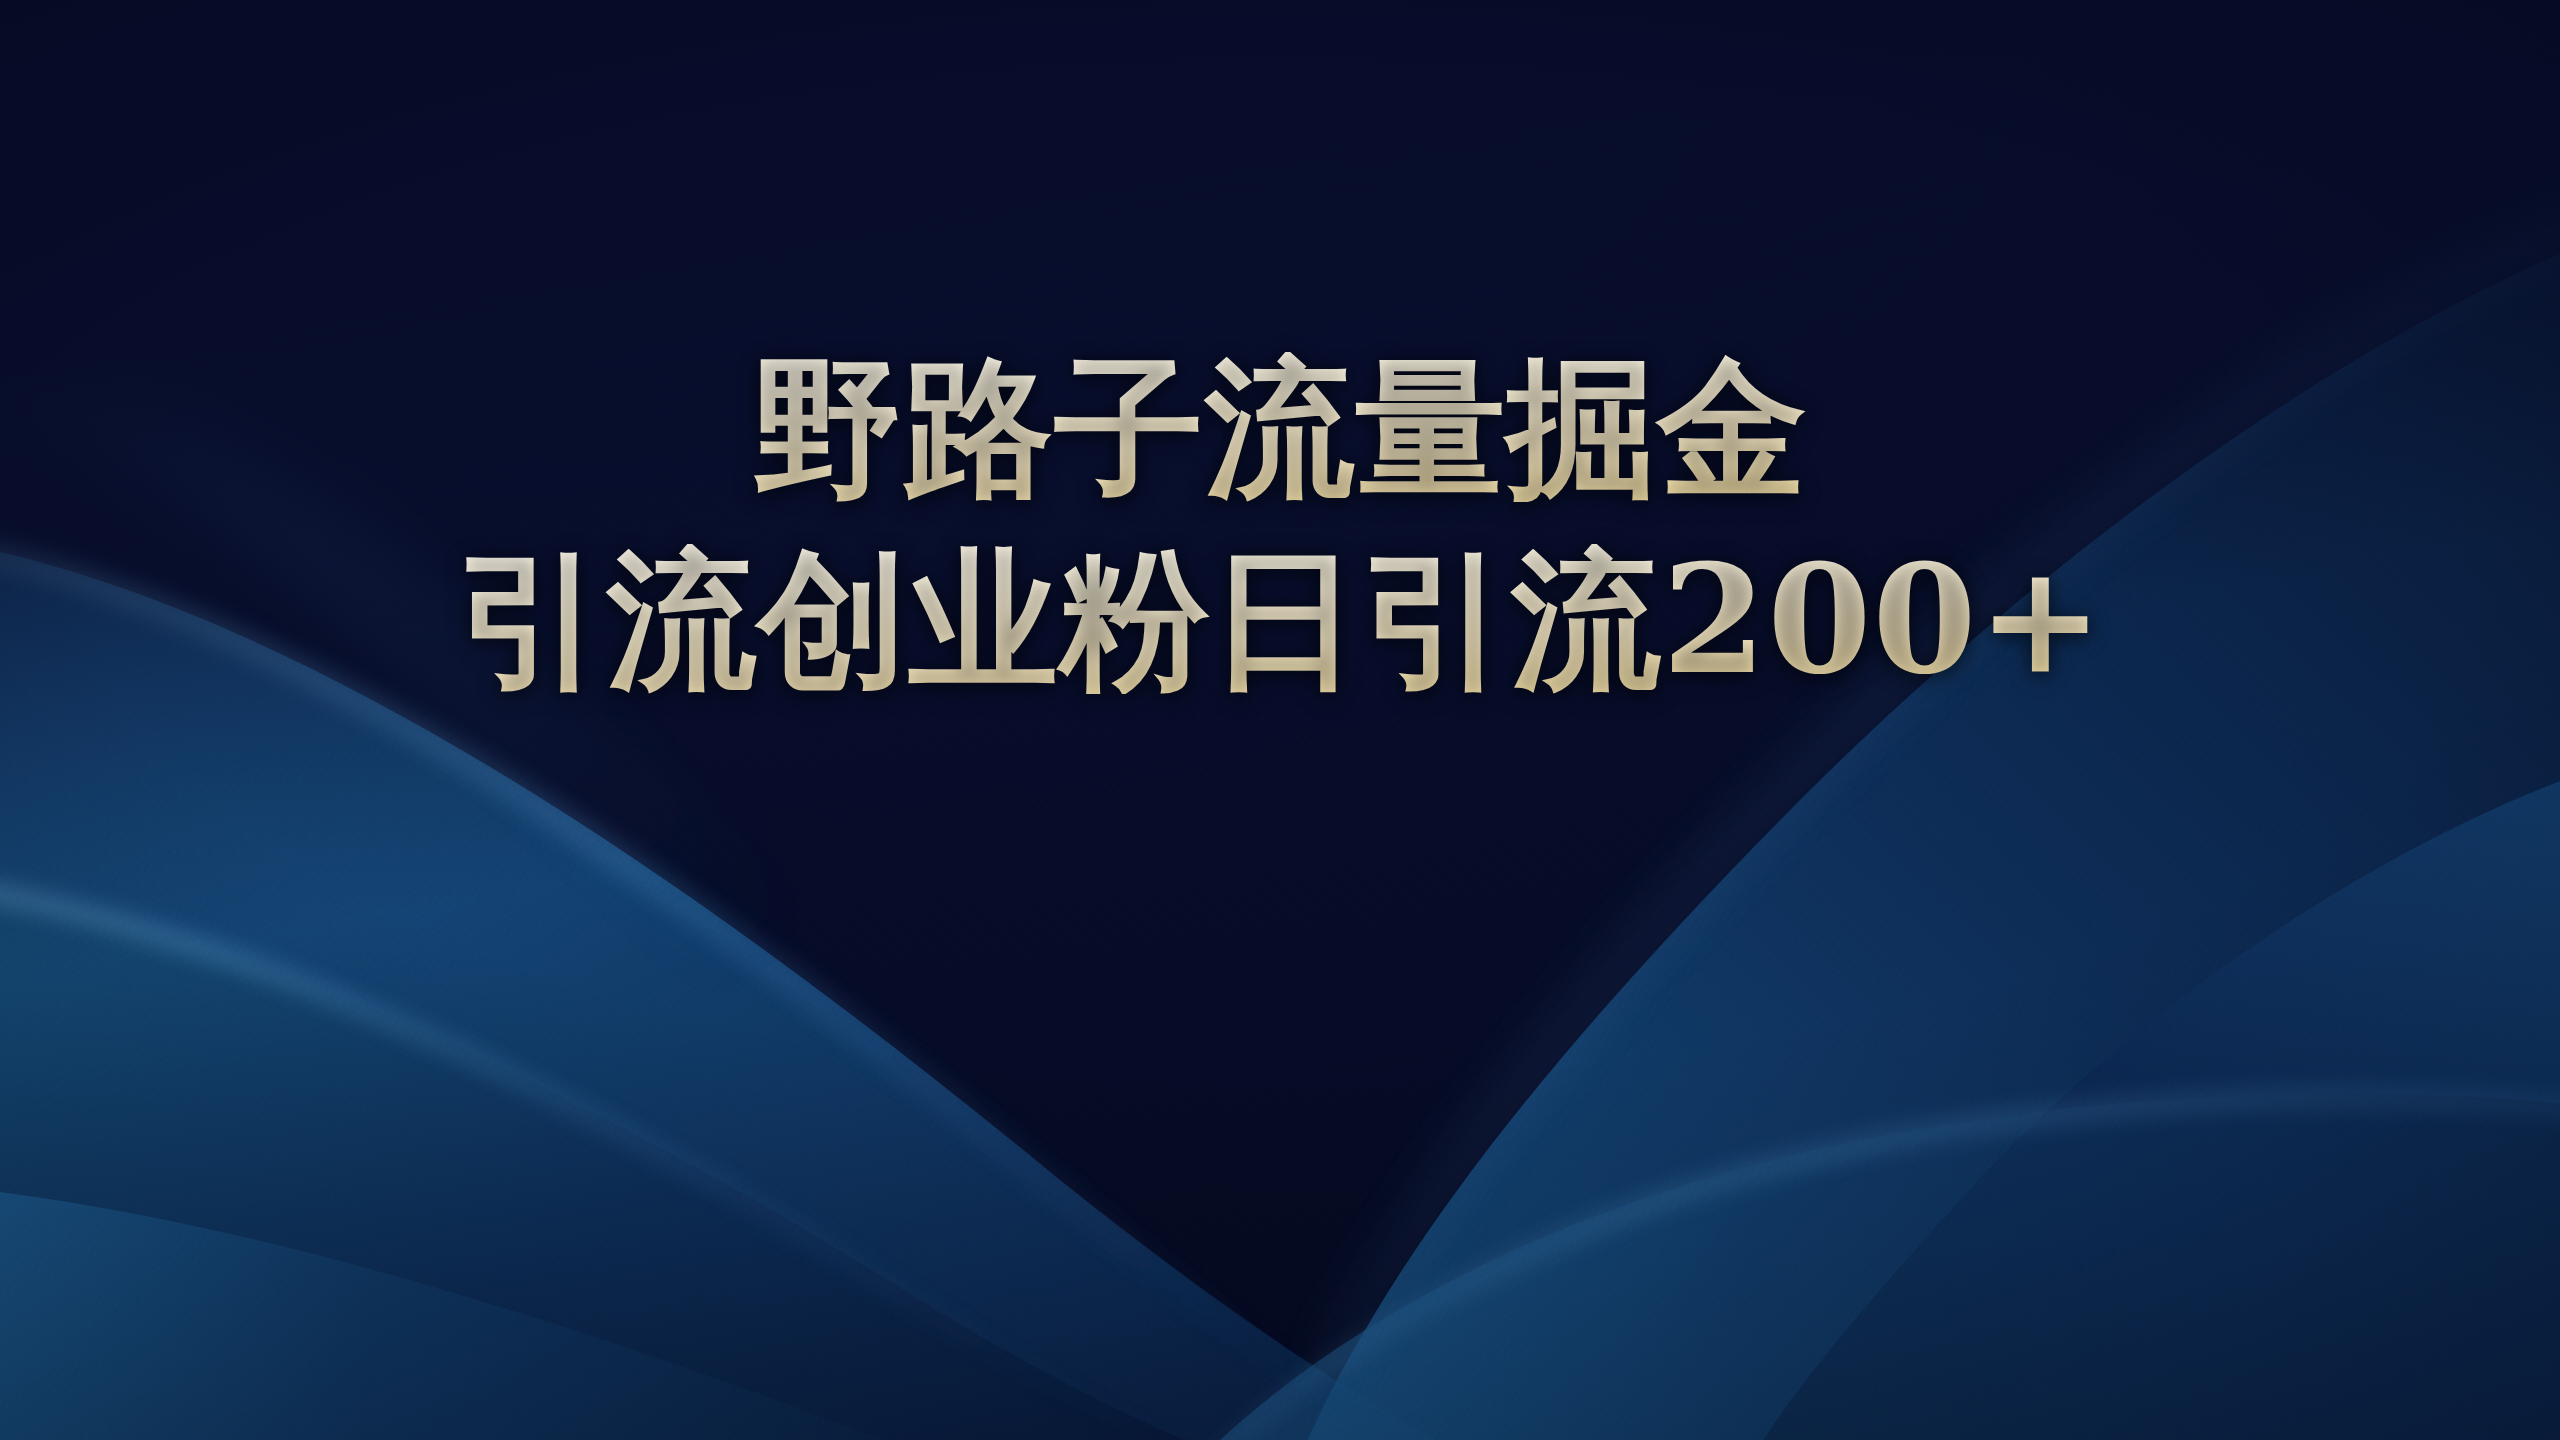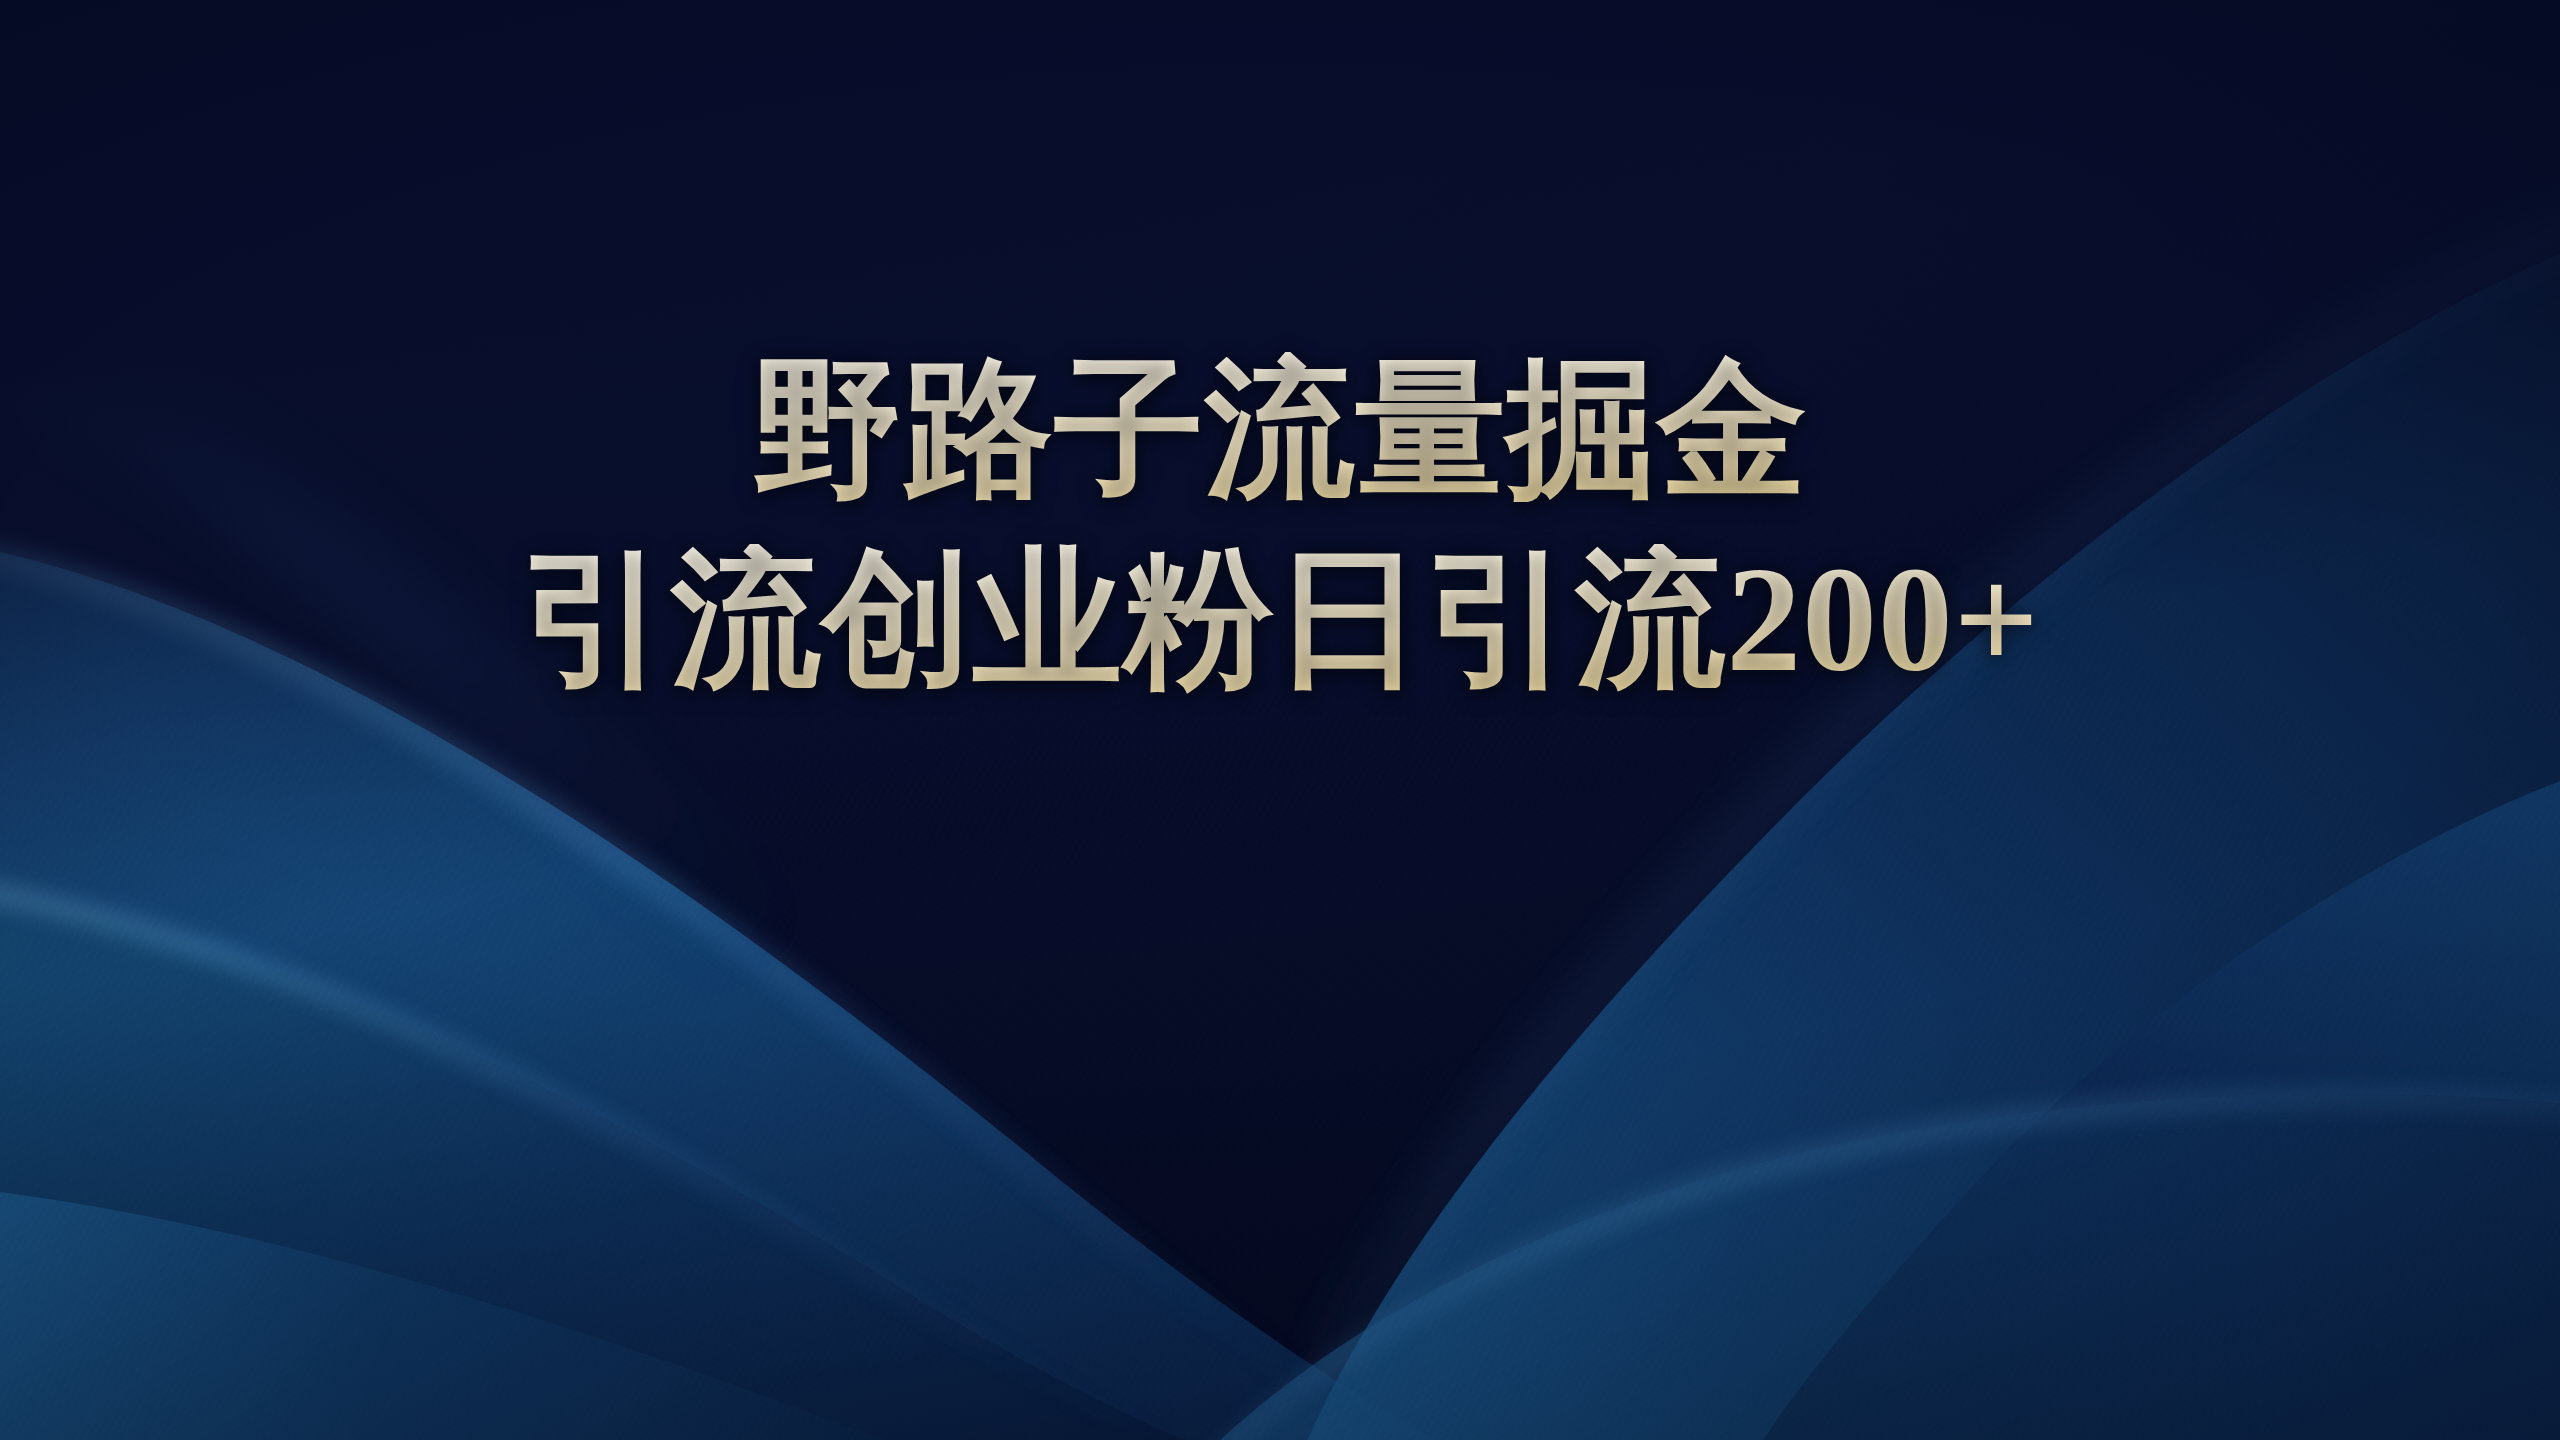--- a/index.html
+++ b/index.html
@@ -88,21 +88,21 @@
         #f0dca2 88%,
         #eed89a 100%);
     -webkit-background-clip:text;
     background-clip:text;
     color:transparent;
     -webkit-text-fill-color:transparent;
     text-shadow:0 2px 18px rgba(0,0,0,.35);
     filter:drop-shadow(0 3px 10px rgba(0,0,0,.40));
   }
   .line-1{ font-size:150px; }
-  .line-2{ font-size:150px; margin-top:42px;font-family:Liberation Serif, serif; }
+  .line-2{ font-size:150px; margin-top:42px; }
   .line-3{ font-size:150px; margin-top:42px; }
 </style>
 </head>
 <body>
 
 <div id="stage">
 
   <div class="bg-base"></div>
 
   <div class="waves">

